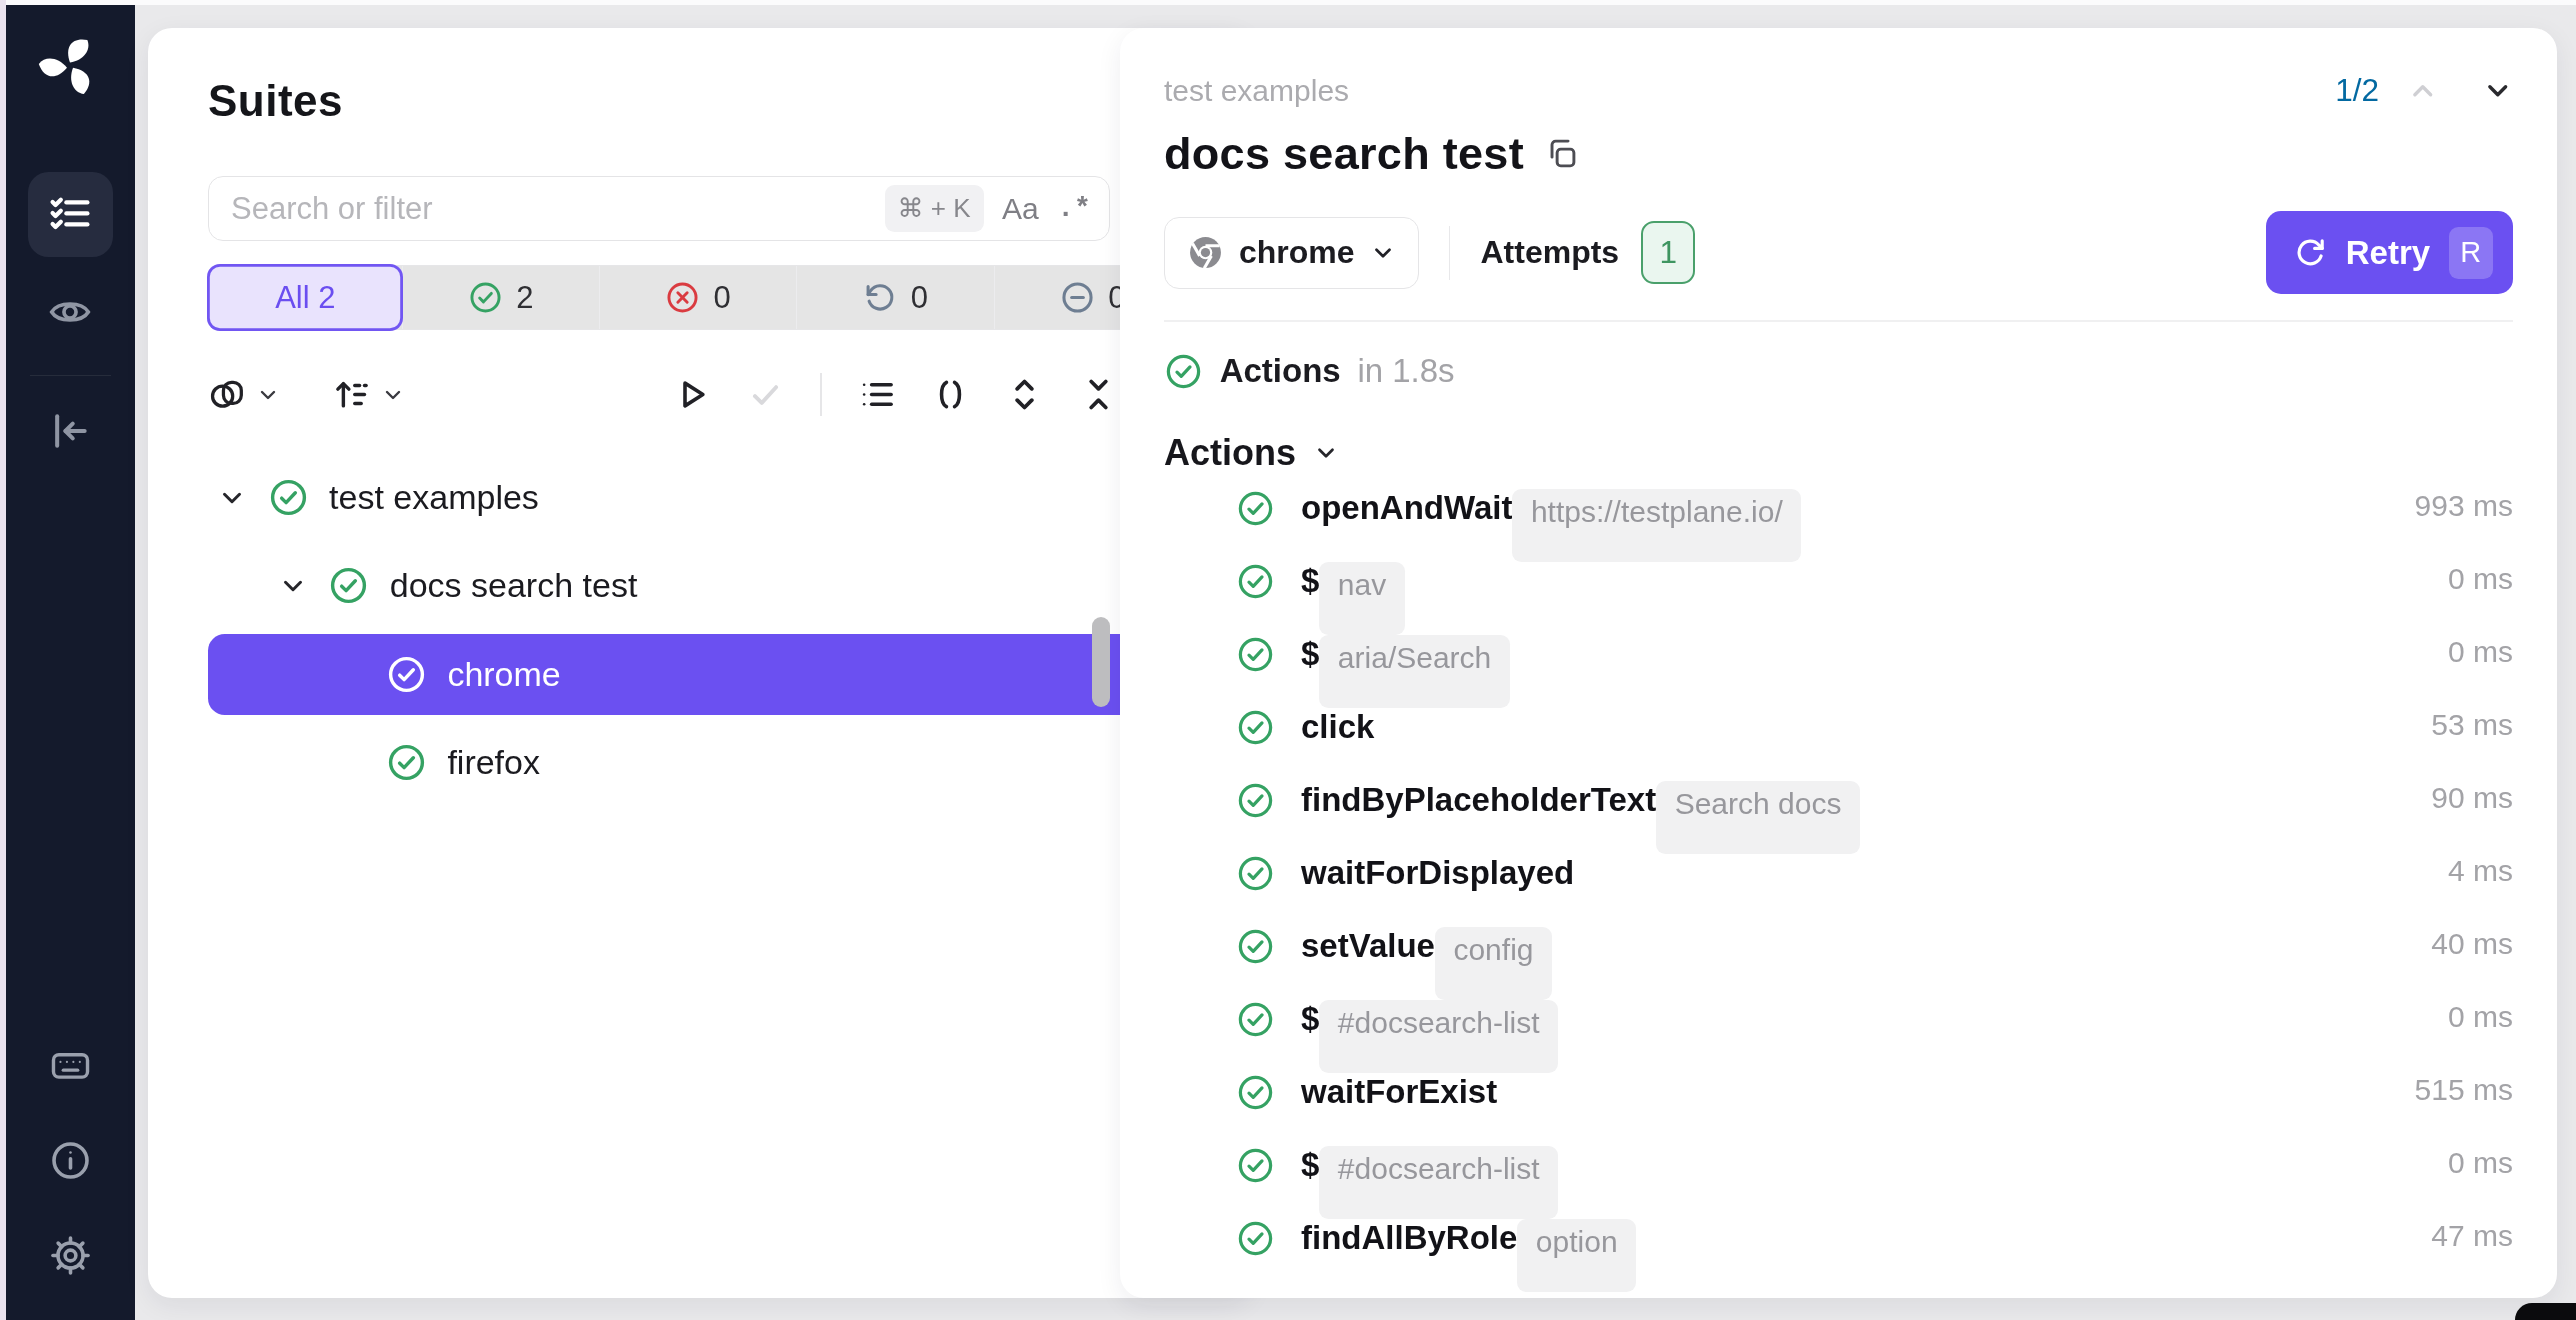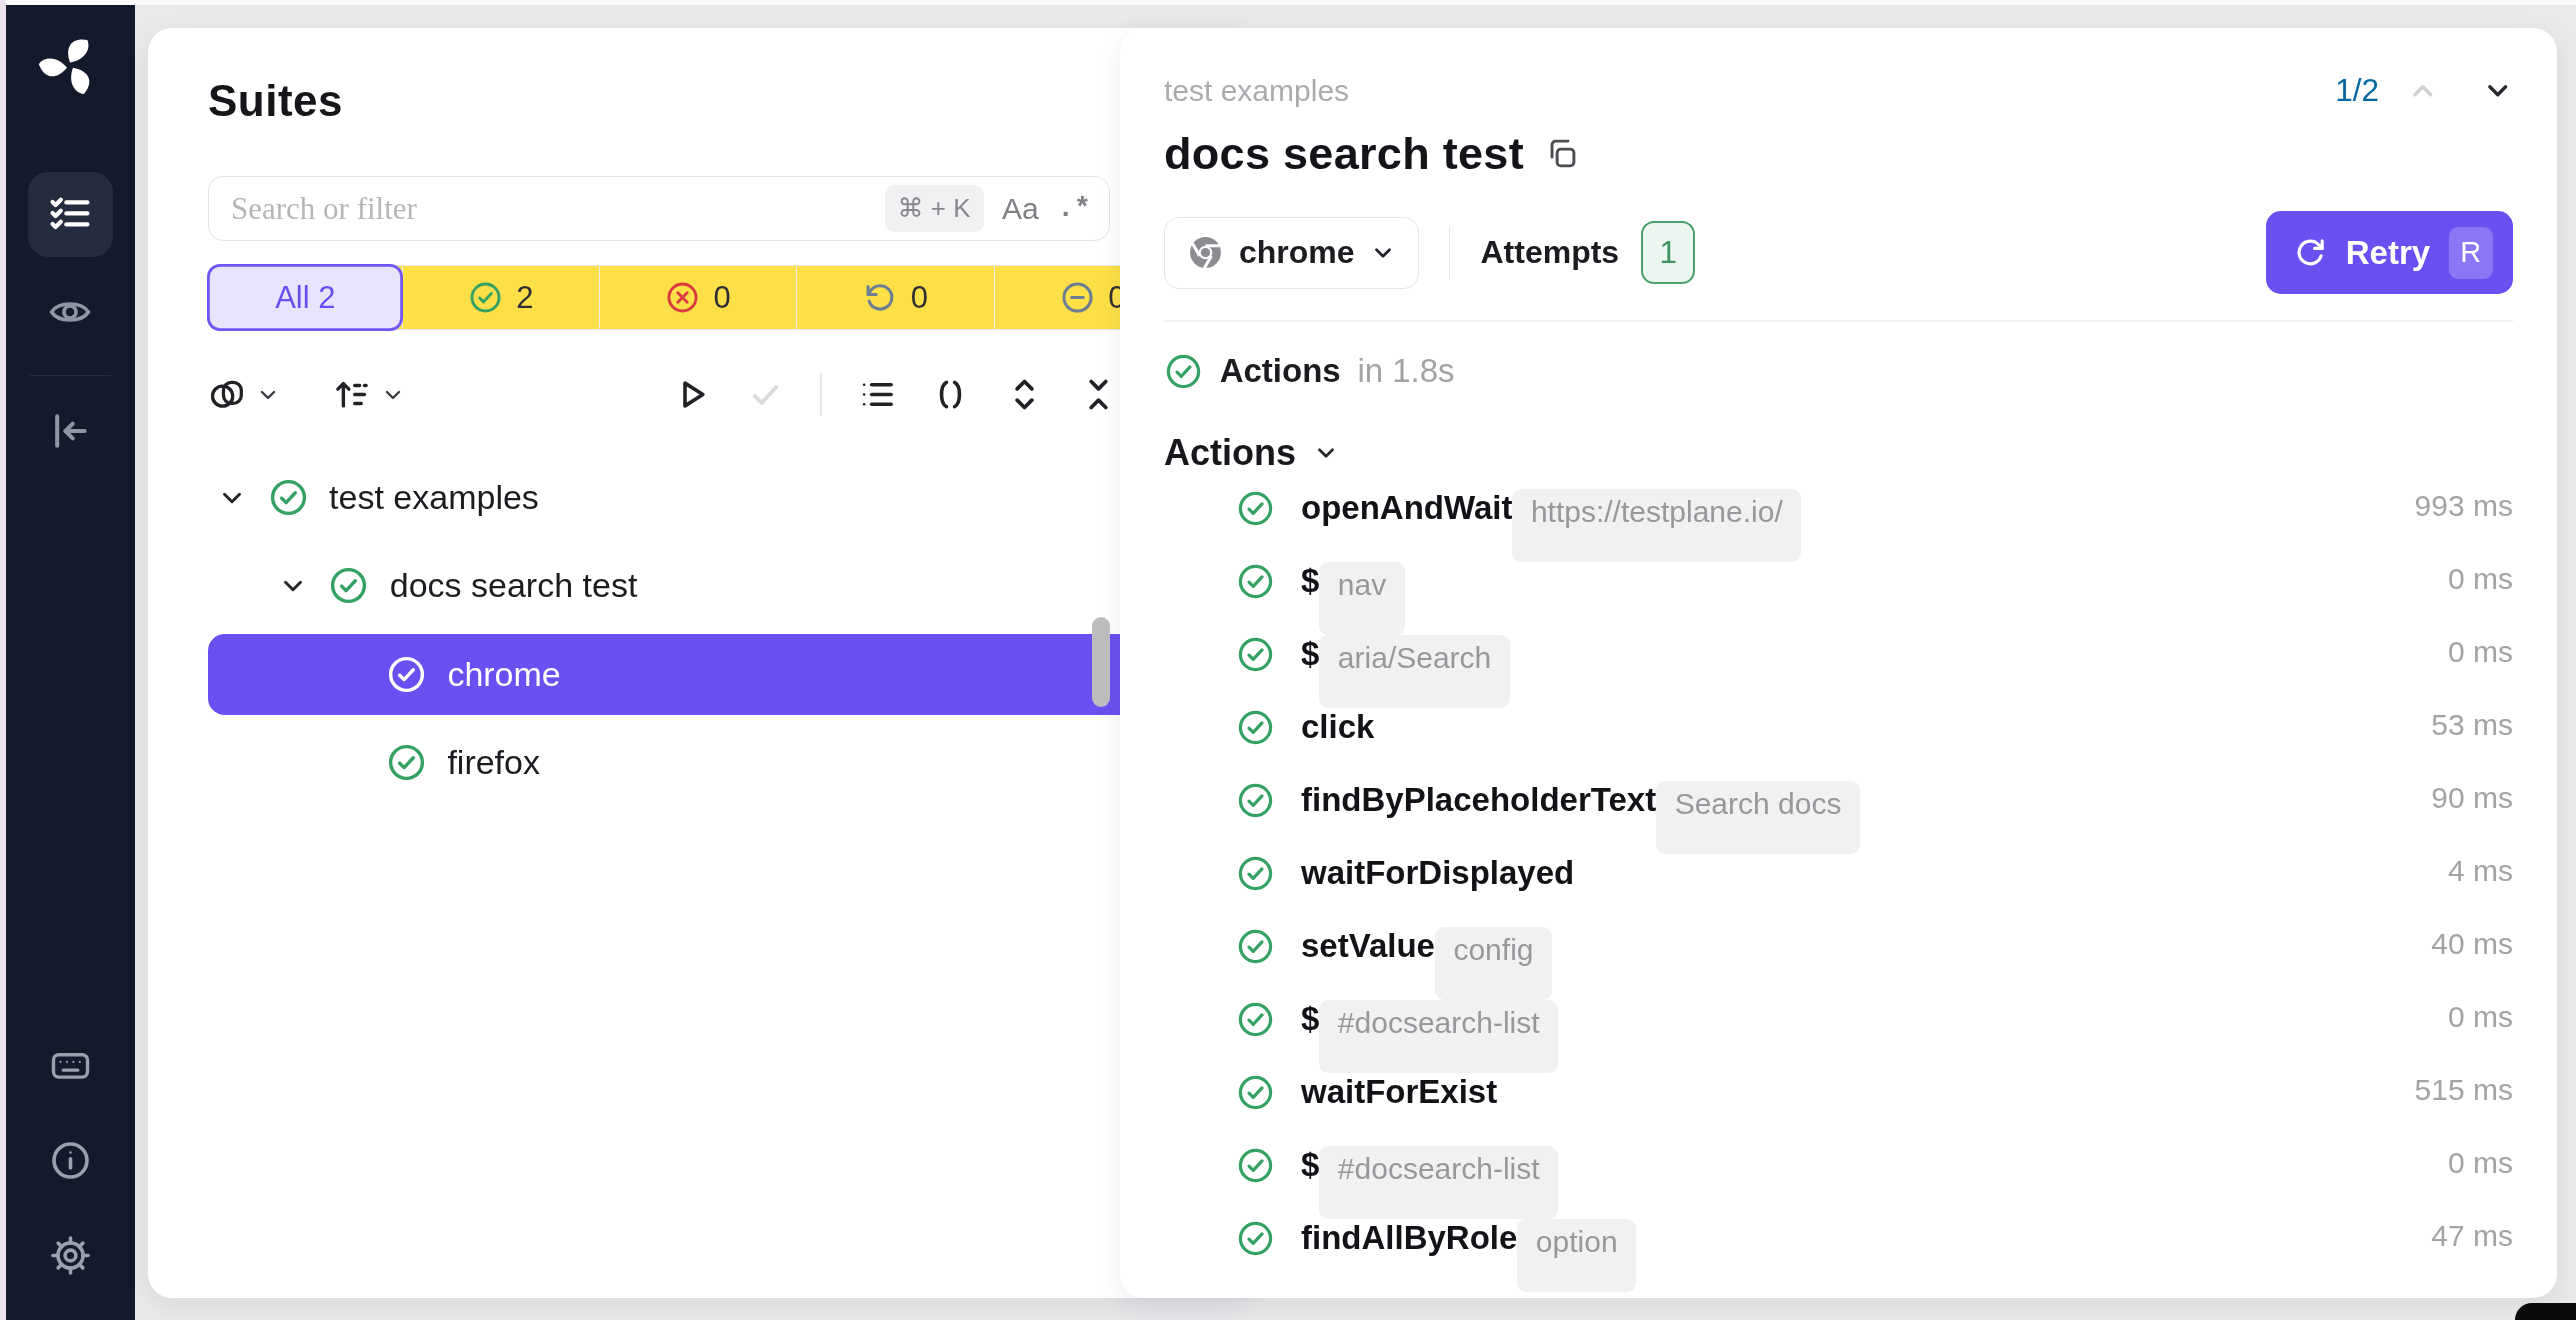--- a/index.html
+++ b/index.html
@@ -45,38 +45,38 @@
   
   .suites-title { margin-top:48px; font-size:44px; font-weight:800; letter-spacing:0.5px; color:#15161a; }
 
   .search-row { margin-top:50px; display:flex; align-items:center; gap:16.7px; }
   .search-box {
     flex:1; height:65px; border:1.9px solid #e4e4e6; border-radius:15px;
     display:flex; align-items:center; padding:0 18.5px 0 22px; gap:18.5px; background:#fff;
   }
   .search-box input {
     flex:1; border:none; outline:none; font-size:31px; color:#2b2b2e;
-    font-family:Liberation Serif, serif; min-width:0;
+    font-family:Liberation Sans, sans-serif; min-width:0;
   }
   .search-box input::placeholder { color:#b6b6ba; }
   .kbd {
     background:#f1f1f3; color:#87878c; border-radius:9.3px;
     padding:8.3px 13px; font-size:26px; white-space:nowrap;
   }
   .toggle { color:#7f7f85; font-size:30px; cursor:pointer; white-space:nowrap; }
   .toggle.mono { font-family:"Liberation Mono", monospace; font-size:28px; font-weight:700; }
   .globe-btn {
     width:65px; height:65px; border:1.9px solid #e4e4e6; border-radius:15px;
     display:grid; place-items:center; color:#2c2c30; background:#fff; cursor:pointer;
   }
   .globe-btn svg { width:39px; height:39px; }
 
   .filter-bar {
     margin-top:24px; height:65px; border:1.9px solid #e6e6e8; border-radius:15px;
-    display:flex; align-items:stretch; background:#fde047;
+    display:flex; align-items:stretch; background:#e5e5e5;
   }
   .seg {
     flex:1; display:flex; align-items:center; justify-content:center; gap:13px;
     font-size:31px; color:#2f2f33; cursor:pointer; position:relative;
   }
   .seg + .seg { border-left:1.9px solid #ececee; }
   .seg svg { width:35px; height:35px; }
   .seg-all {
     background:#e9e3fd; border-radius:13px; color:#6a4ef0; font-weight:500;
     box-shadow: inset 0 0 0 2.8px #7156f2; margin:-1.9px; z-index:1;

